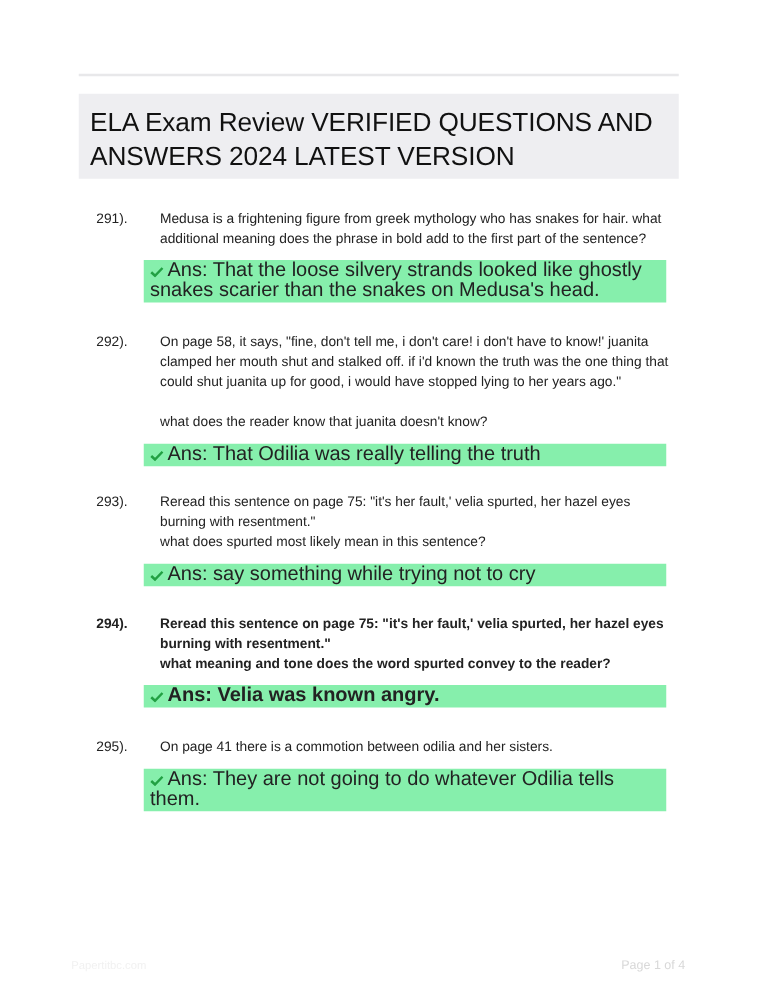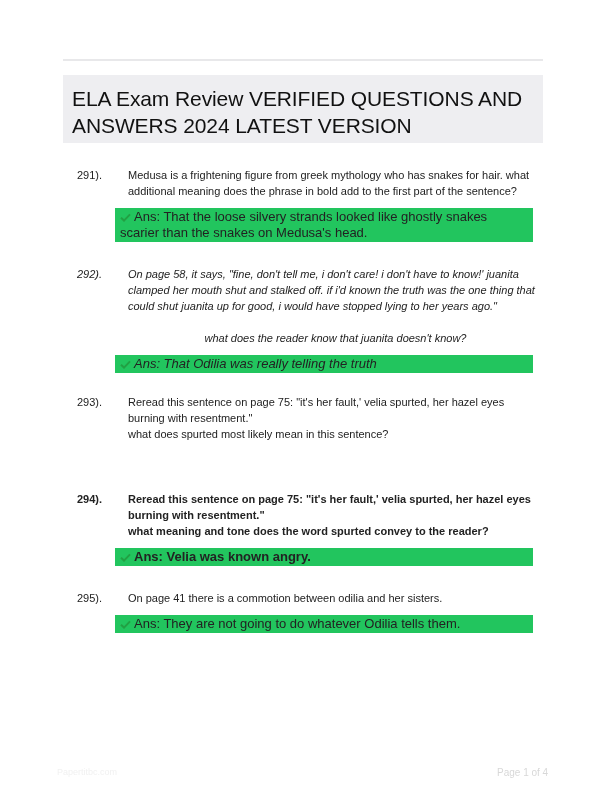--- a/index.html
+++ b/index.html
@@ -58,30 +58,29 @@
       margin-left: 65px;
       font-size: 11px;
       line-height: 16px;
       color: #222;
     }
     .qtext p {
       margin: 0;
     }
     .qtext p.gap {
       margin-top: 16px;
-      text-align: center;
     }
     .ans {
       margin-left: 52px;
       margin-top: 9px;
       width: 418px;
-      background: #22c55e;
+      background: #86efac;
       box-sizing: border-box;
       padding: 1px 8px 1px 5px;
-      font-size: 13px;
+      font-size: 16px;
       line-height: 16px;
       color: #222;
     }
     .check {
       display: inline-block;
       width: 11px;
       height: 9px;
       margin-right: 3px;
       vertical-align: -1px;
     }
@@ -115,38 +114,43 @@
   <div class="qtext">
     <p>Medusa is a frightening figure from greek mythology who has snakes for hair. what additional meaning does the phrase in bold add to the first part of the sentence?</p>
   </div>
   <div class="ans">
     <svg class="check" viewBox="0 0 11 9">
         <path d="M1 4.8 L4 7.6 L10 1.4" fill="none" stroke="#22a043" stroke-width="2"></path>
       </svg><span>Ans: That the loose silvery strands looked like ghostly snakes scarier than the snakes on Medusa's head.</span>
   </div>
 </div>
 
-<div class="qa" style="top:266px;font-style:italic;">
+<div class="qa" style="top:266px;">
   <span class="qnum">292).</span>
   <div class="qtext">
     <p>On page 58, it says, "fine, don't tell me, i don't care! i don't have to know!' juanita clamped her mouth shut and stalked off. if i'd known the truth was the one thing that could shut juanita up for good, i would have stopped lying to her years ago."</p>
     <p class="gap">what does the reader know that juanita doesn't know?</p>
   </div>
   <div class="ans">
     <svg class="check" viewBox="0 0 11 9">
         <path d="M1 4.8 L4 7.6 L10 1.4" fill="none" stroke="#22a043" stroke-width="2"></path>
       </svg><span>Ans: That Odilia was really telling the truth</span>
   </div>
 </div>
 
 <div class="qa" style="top:394px;">
   <span class="qnum">293).</span>
   <div class="qtext">
     <p>Reread this sentence on page 75: "it's her fault,' velia spurted, her hazel eyes burning with resentment."</p>
     <p>what does spurted most likely mean in this sentence?</p>
+  </div>
+  <div class="ans">
+    <svg class="check" viewBox="0 0 11 9">
+        <path d="M1 4.8 L4 7.6 L10 1.4" fill="none" stroke="#22a043" stroke-width="2"></path>
+      </svg><span>Ans: say something while trying not to cry</span>
   </div>
 </div>
 
 <div class="qa" style="top:491px;font-weight:bold;">
   <span class="qnum">294).</span>
   <div class="qtext">
     <p>Reread this sentence on page 75: "it's her fault,' velia spurted, her hazel eyes burning with resentment."</p>
     <p>what meaning and tone does the word spurted convey to the reader?</p>
   </div>
   <div class="ans">

